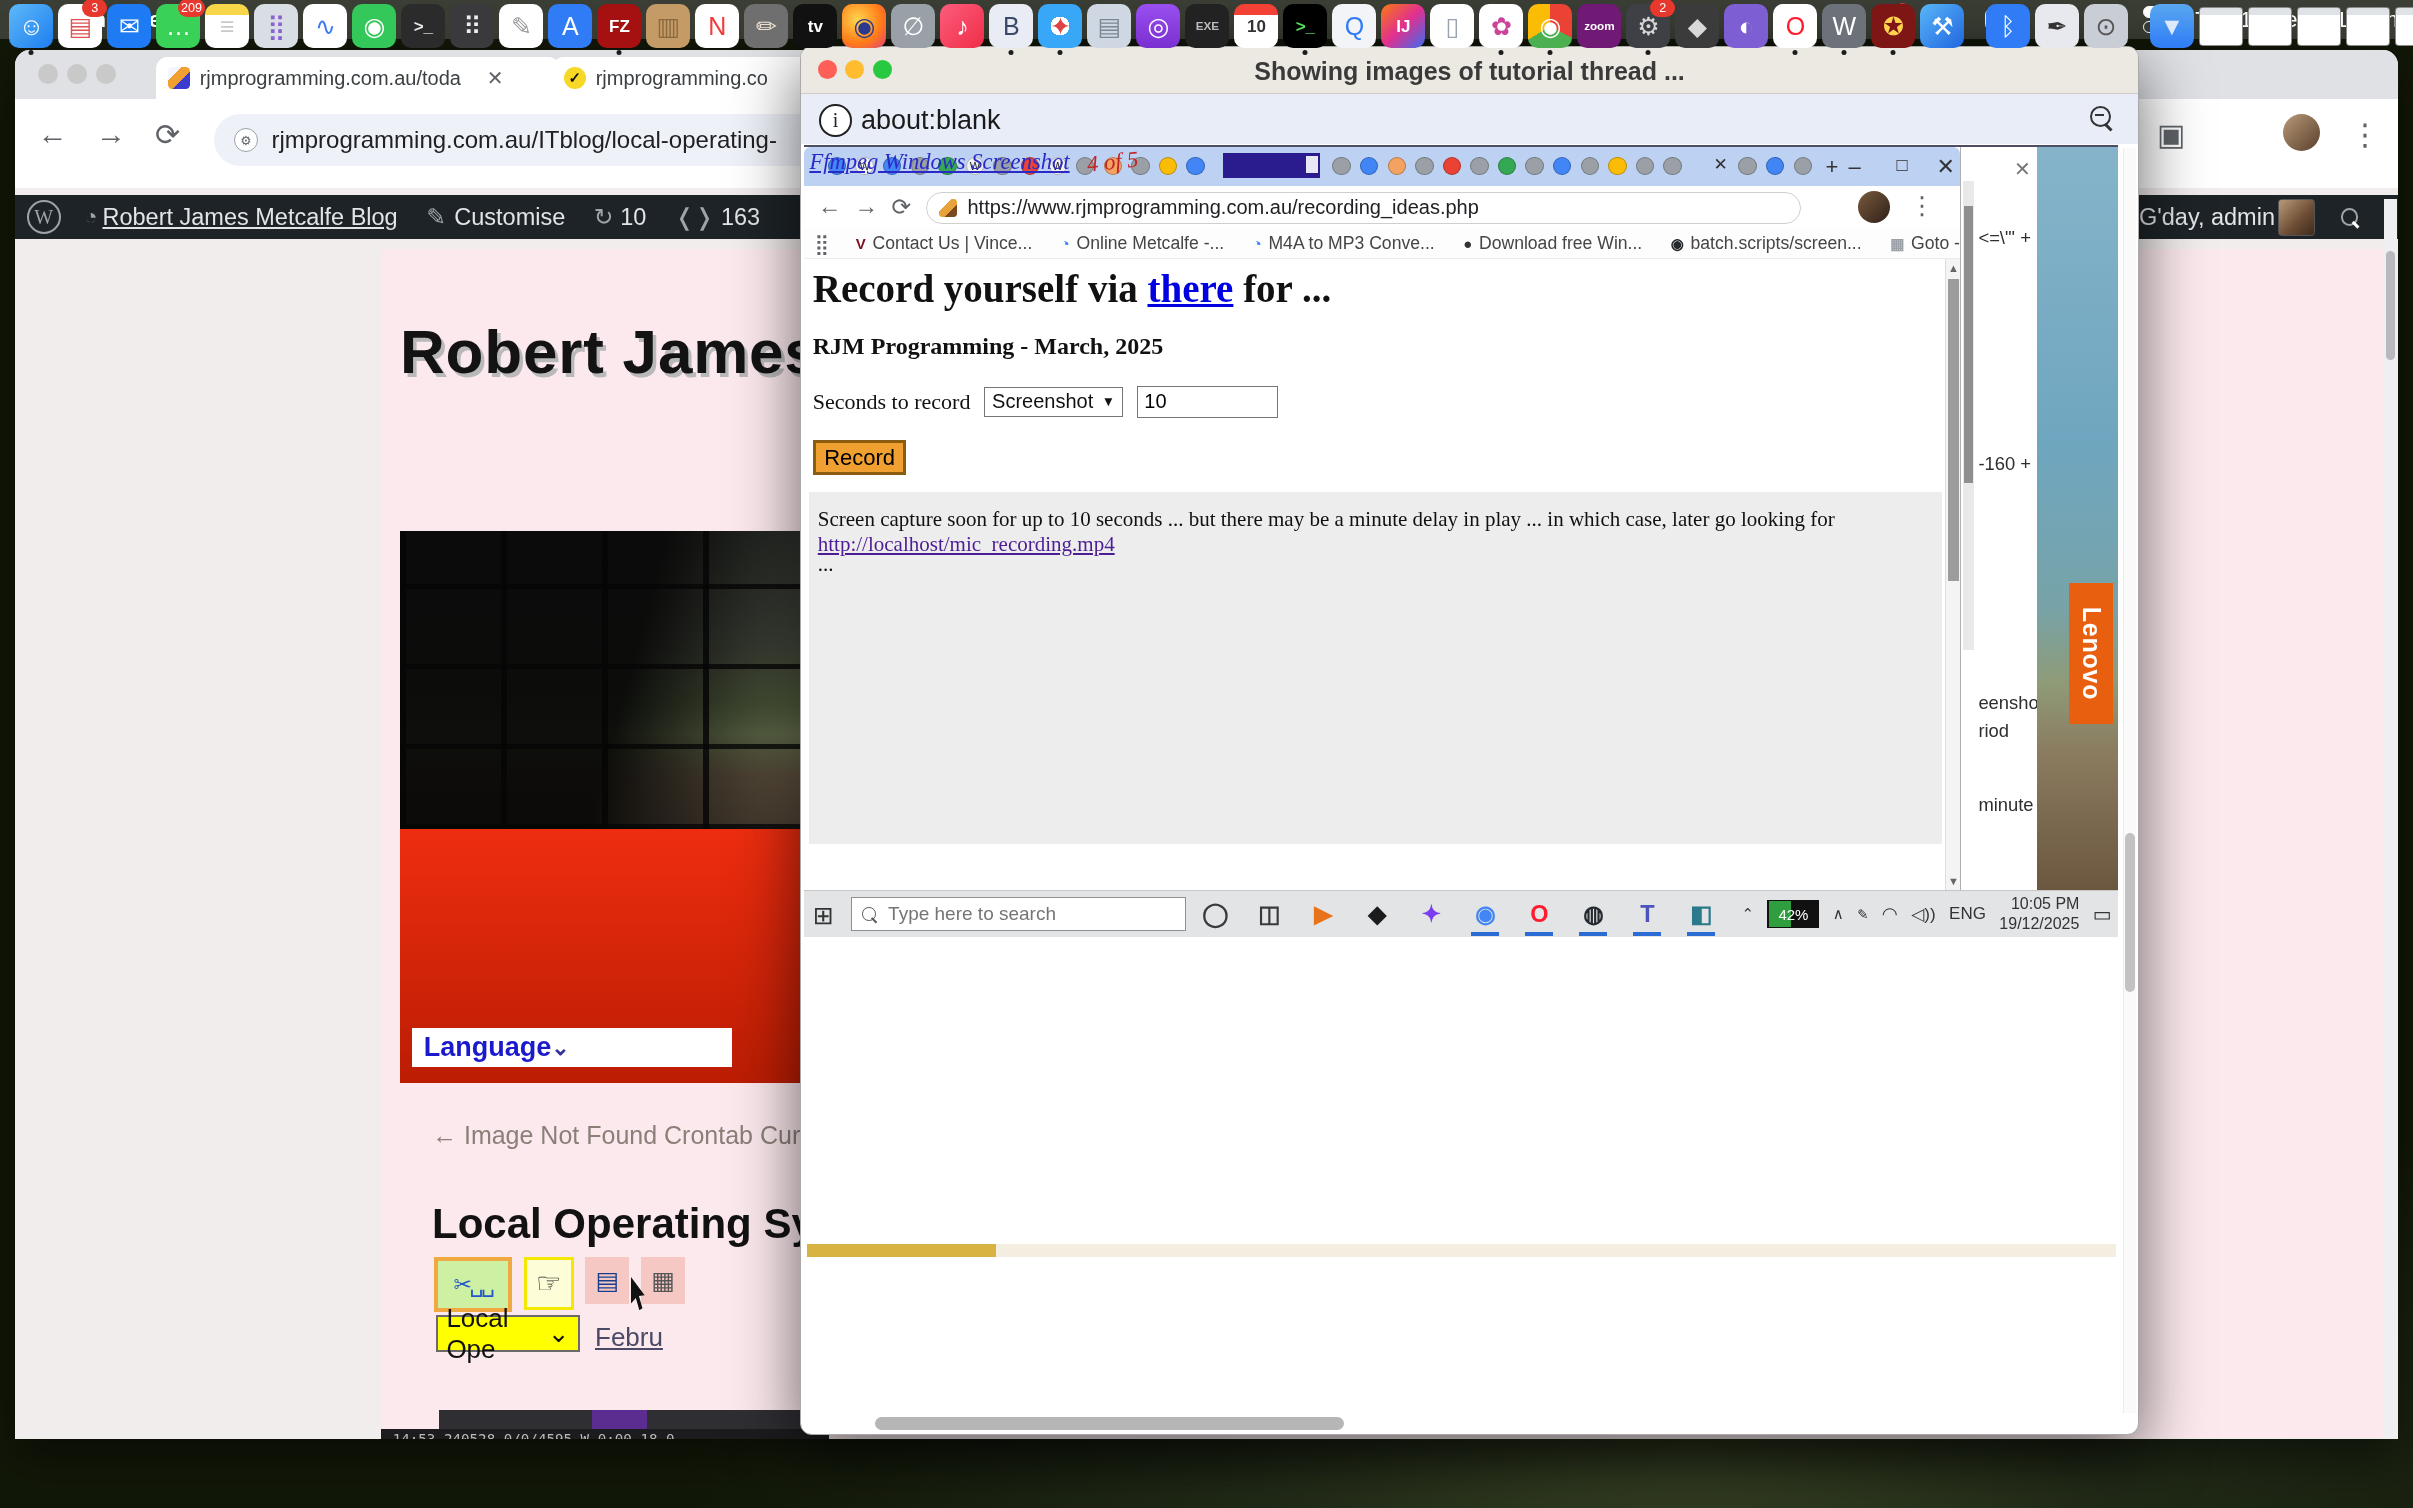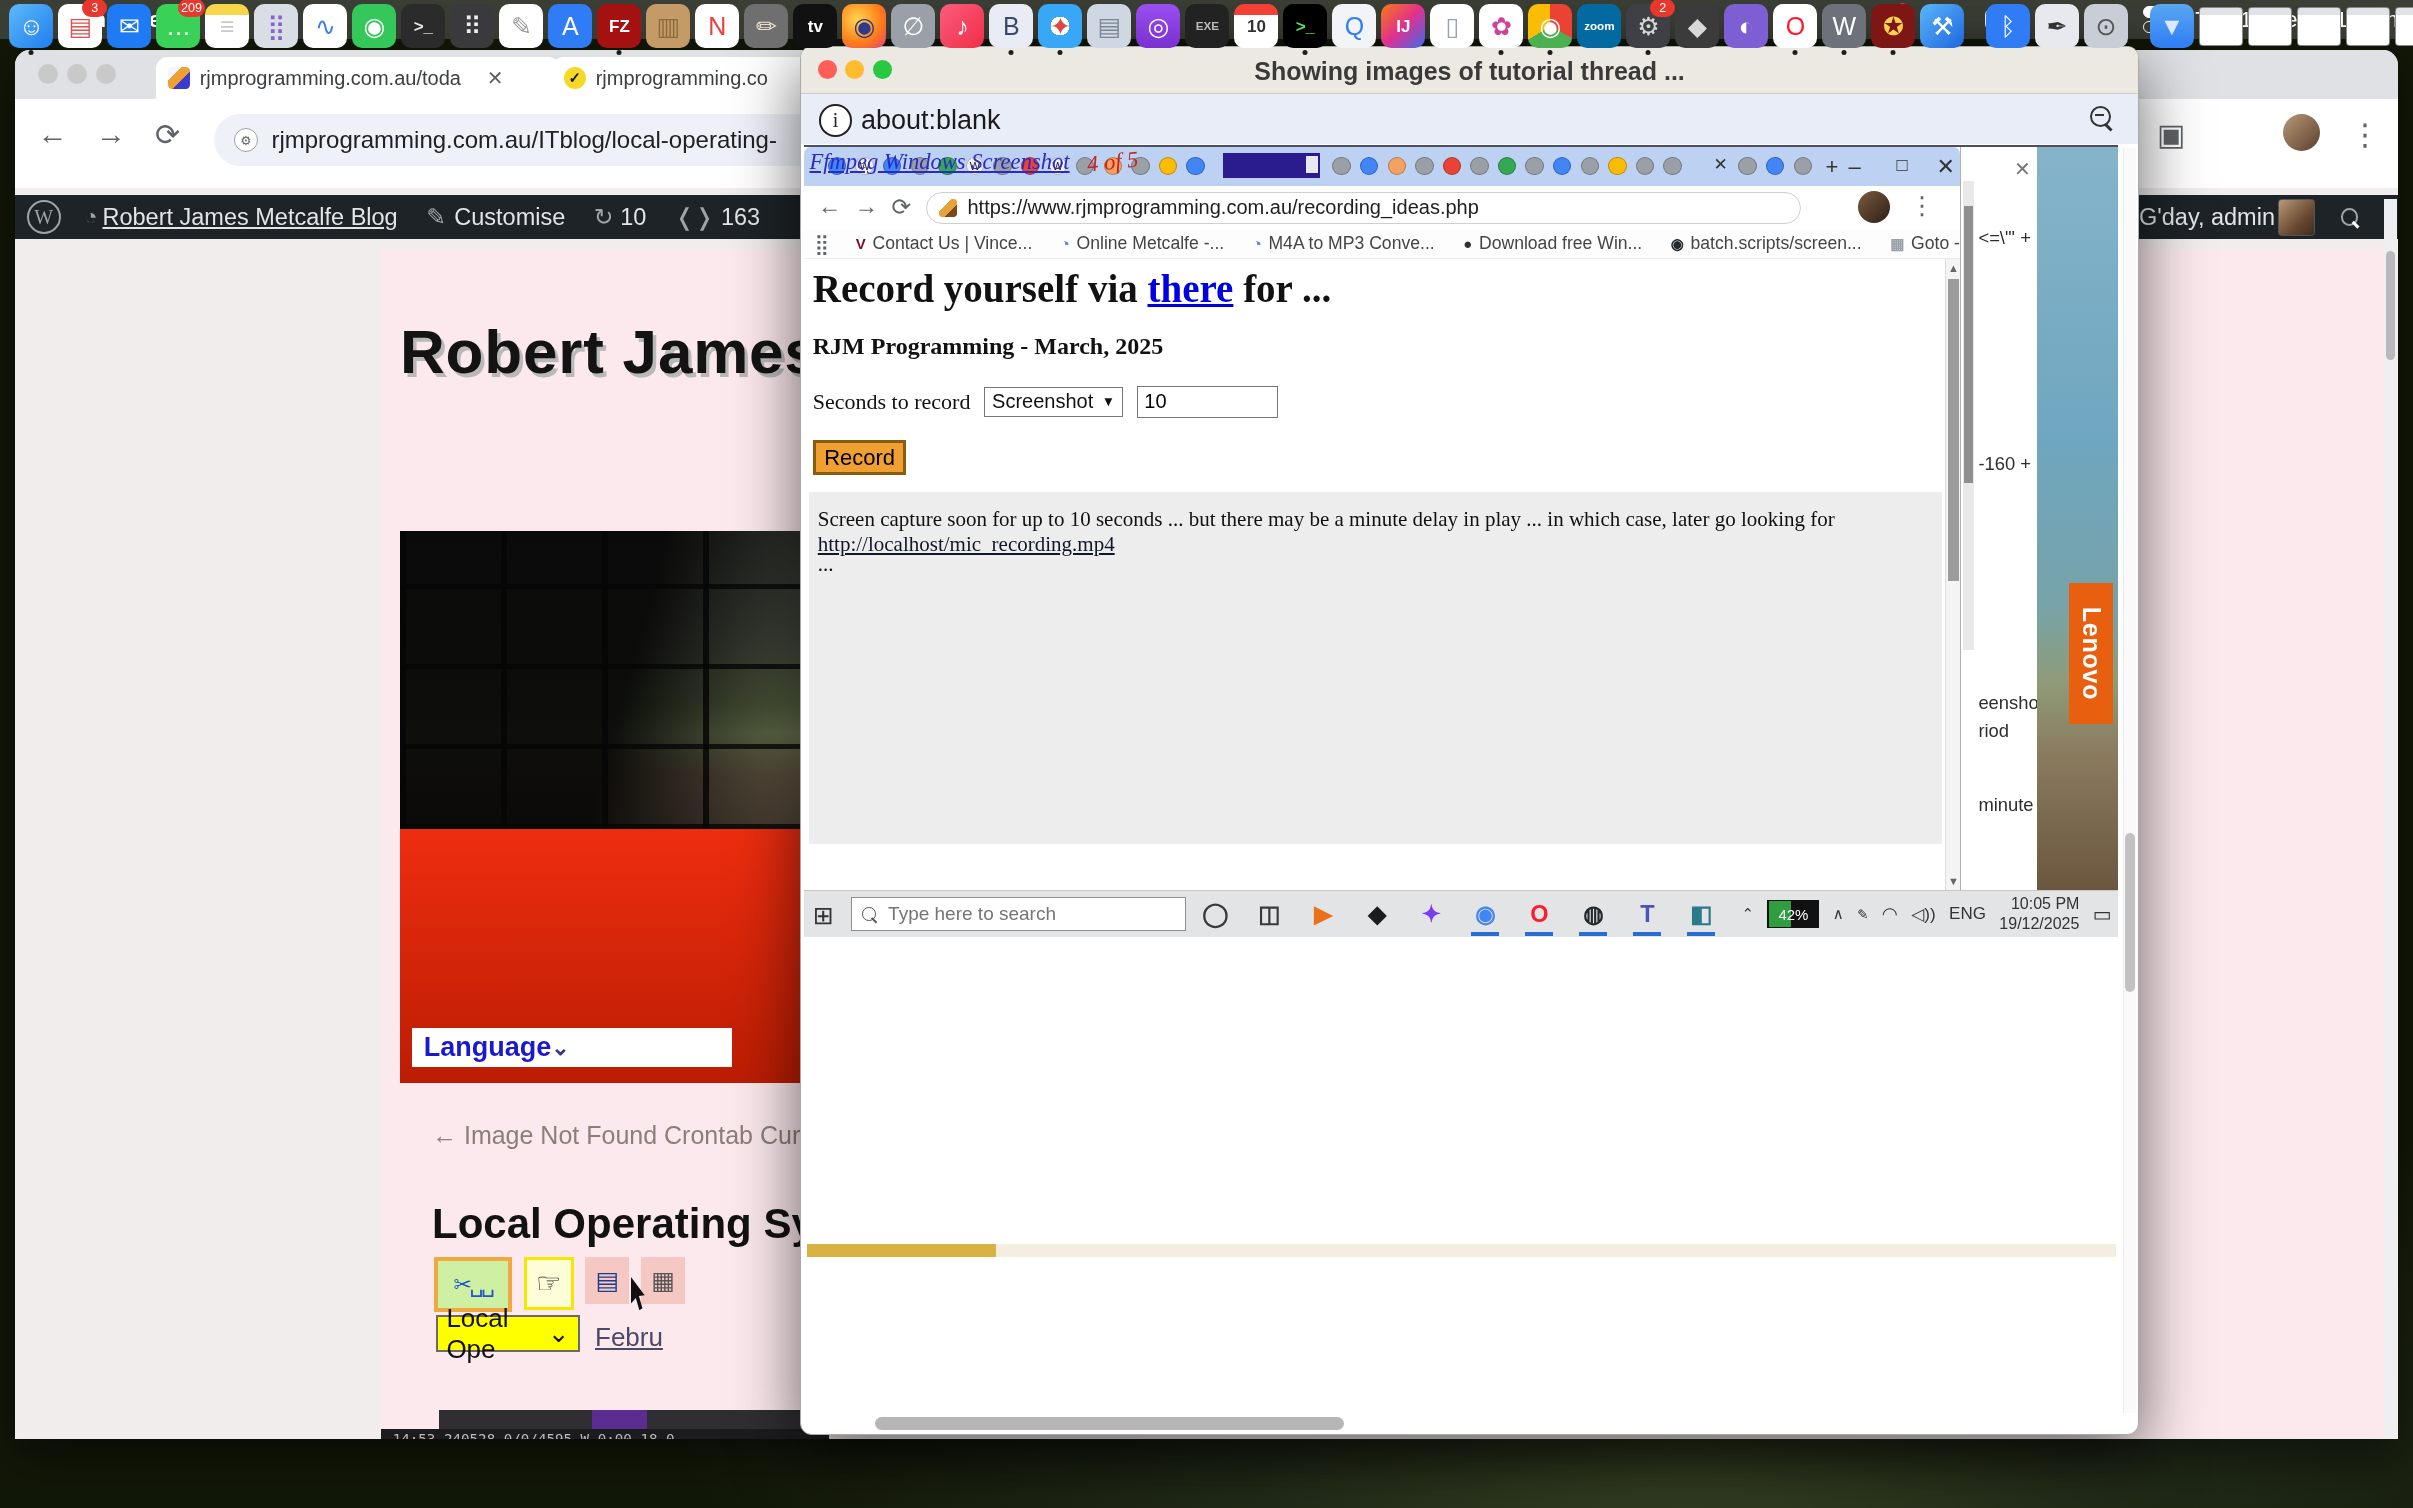--- a/index.html
+++ b/index.html
@@ -114,21 +114,21 @@
   .ccontent{position:absolute;left:0;top:112px;width:100%;height:631px;background:#fff;font-family:"Liberation Serif",serif;color:#111;}
   .ccontent h1{position:absolute;left:8.4px;top:6.7px;margin:0;font-size:39px;}
   .ccontent h1 a{color:#0000e0;}
   .cby{position:absolute;left:8.4px;top:74px;font-size:24px;font-weight:bold;}
   .cform{position:absolute;left:8.4px;top:127px;display:flex;align-items:center;gap:14px;font-size:22px;}
   .csel{border:1.7px solid #767676;background:#fff;font-size:20px;padding:2.5px 6.7px;display:flex;gap:8.4px;align-items:center;font-family:"Liberation Sans",sans-serif;}
   .cinput{border:1.7px solid #767676;background:#fff;font-size:20px;width:126px;padding:3.4px 6.7px;font-family:"Liberation Sans",sans-serif;}
   .crec{position:absolute;left:8.4px;top:181px;background:#f0a030;border:3.4px solid #8a5c10;font-size:22px;padding:1.7px 8.4px;font-family:"Liberation Sans",sans-serif;}
   .cframe{position:absolute;left:5px;top:233px;width:1133px;height:352px;background:#ededed;font-size:21px;}
   .cframe .st{position:absolute;left:8.4px;top:15px;}
-  .cframe .st a{color:#0f172a;}
+  .cframe .st a{color:#4c1d95;}
   .cframe .dots{position:absolute;left:8.4px;top:60px;}
   .cscroll{position:absolute;right:0;top:112px;width:14.2px;height:631px;background:#f4f4f4;border-left:0.8px solid #ddd;}
   .cscroll b{position:absolute;left:1.7px;top:20px;width:11px;height:302px;background:#9c9c9c;}
   .cscroll .ar{position:absolute;left:1.7px;font-size:11px;color:#666;}
   
   .fragwin{position:absolute;left:1156px;top:0;width:77px;height:743px;background:#fff;border-left:1.7px solid #b0b0b0;box-sizing:border-box;}
   .fragwin .sb{position:absolute;left:1.7px;top:34px;width:11px;height:469px;background:#e9e9e9;}
   .fragwin .sb b{position:absolute;left:0.8px;top:25px;width:9.2px;height:277px;background:#8f8f8f;}
   .frag{position:absolute;left:17px;font-size:18.4px;color:#2e2e2e;white-space:nowrap;}
   .ghostx{position:absolute;right:6.7px;top:10px;color:#777;font-size:20px;}
@@ -733,21 +733,21 @@
       <div class="dic has-run" style="background: rgb(255, 255, 255);">
         <span class="g" style="color: rgb(204, 68, 153);">✿</span>
 
         <i class="run"></i>
       </div>
       <div class="dic has-run" style="background: conic-gradient(rgb(234, 67, 53) 0deg, rgb(234, 67, 53) 33%, rgb(76, 175, 80) 33%, rgb(76, 175, 80) 66%, rgb(251, 188, 5) 66%, rgb(251, 188, 5) 100%);">
         <span class="g" style="color: rgb(255, 255, 255);">◉</span>
 
         <i class="run"></i>
       </div>
-      <div class="dic xs" style="background: #0369a1;">
+      <div class="dic xs" style="background: #701a75;">
         <span class="g" style="color: rgb(255, 255, 255);">zoom</span>
 
       </div>
       <div class="dic has-run" style="background: rgb(63, 64, 69);">
         <span class="g" style="color: rgb(216, 216, 216);">⚙</span>
         <span class="badge">2</span>
         <i class="run"></i>
       </div>
       <div class="dic" style="background: rgb(59, 59, 59);">
         <span class="g" style="color: rgb(216, 216, 216);">◆</span>

